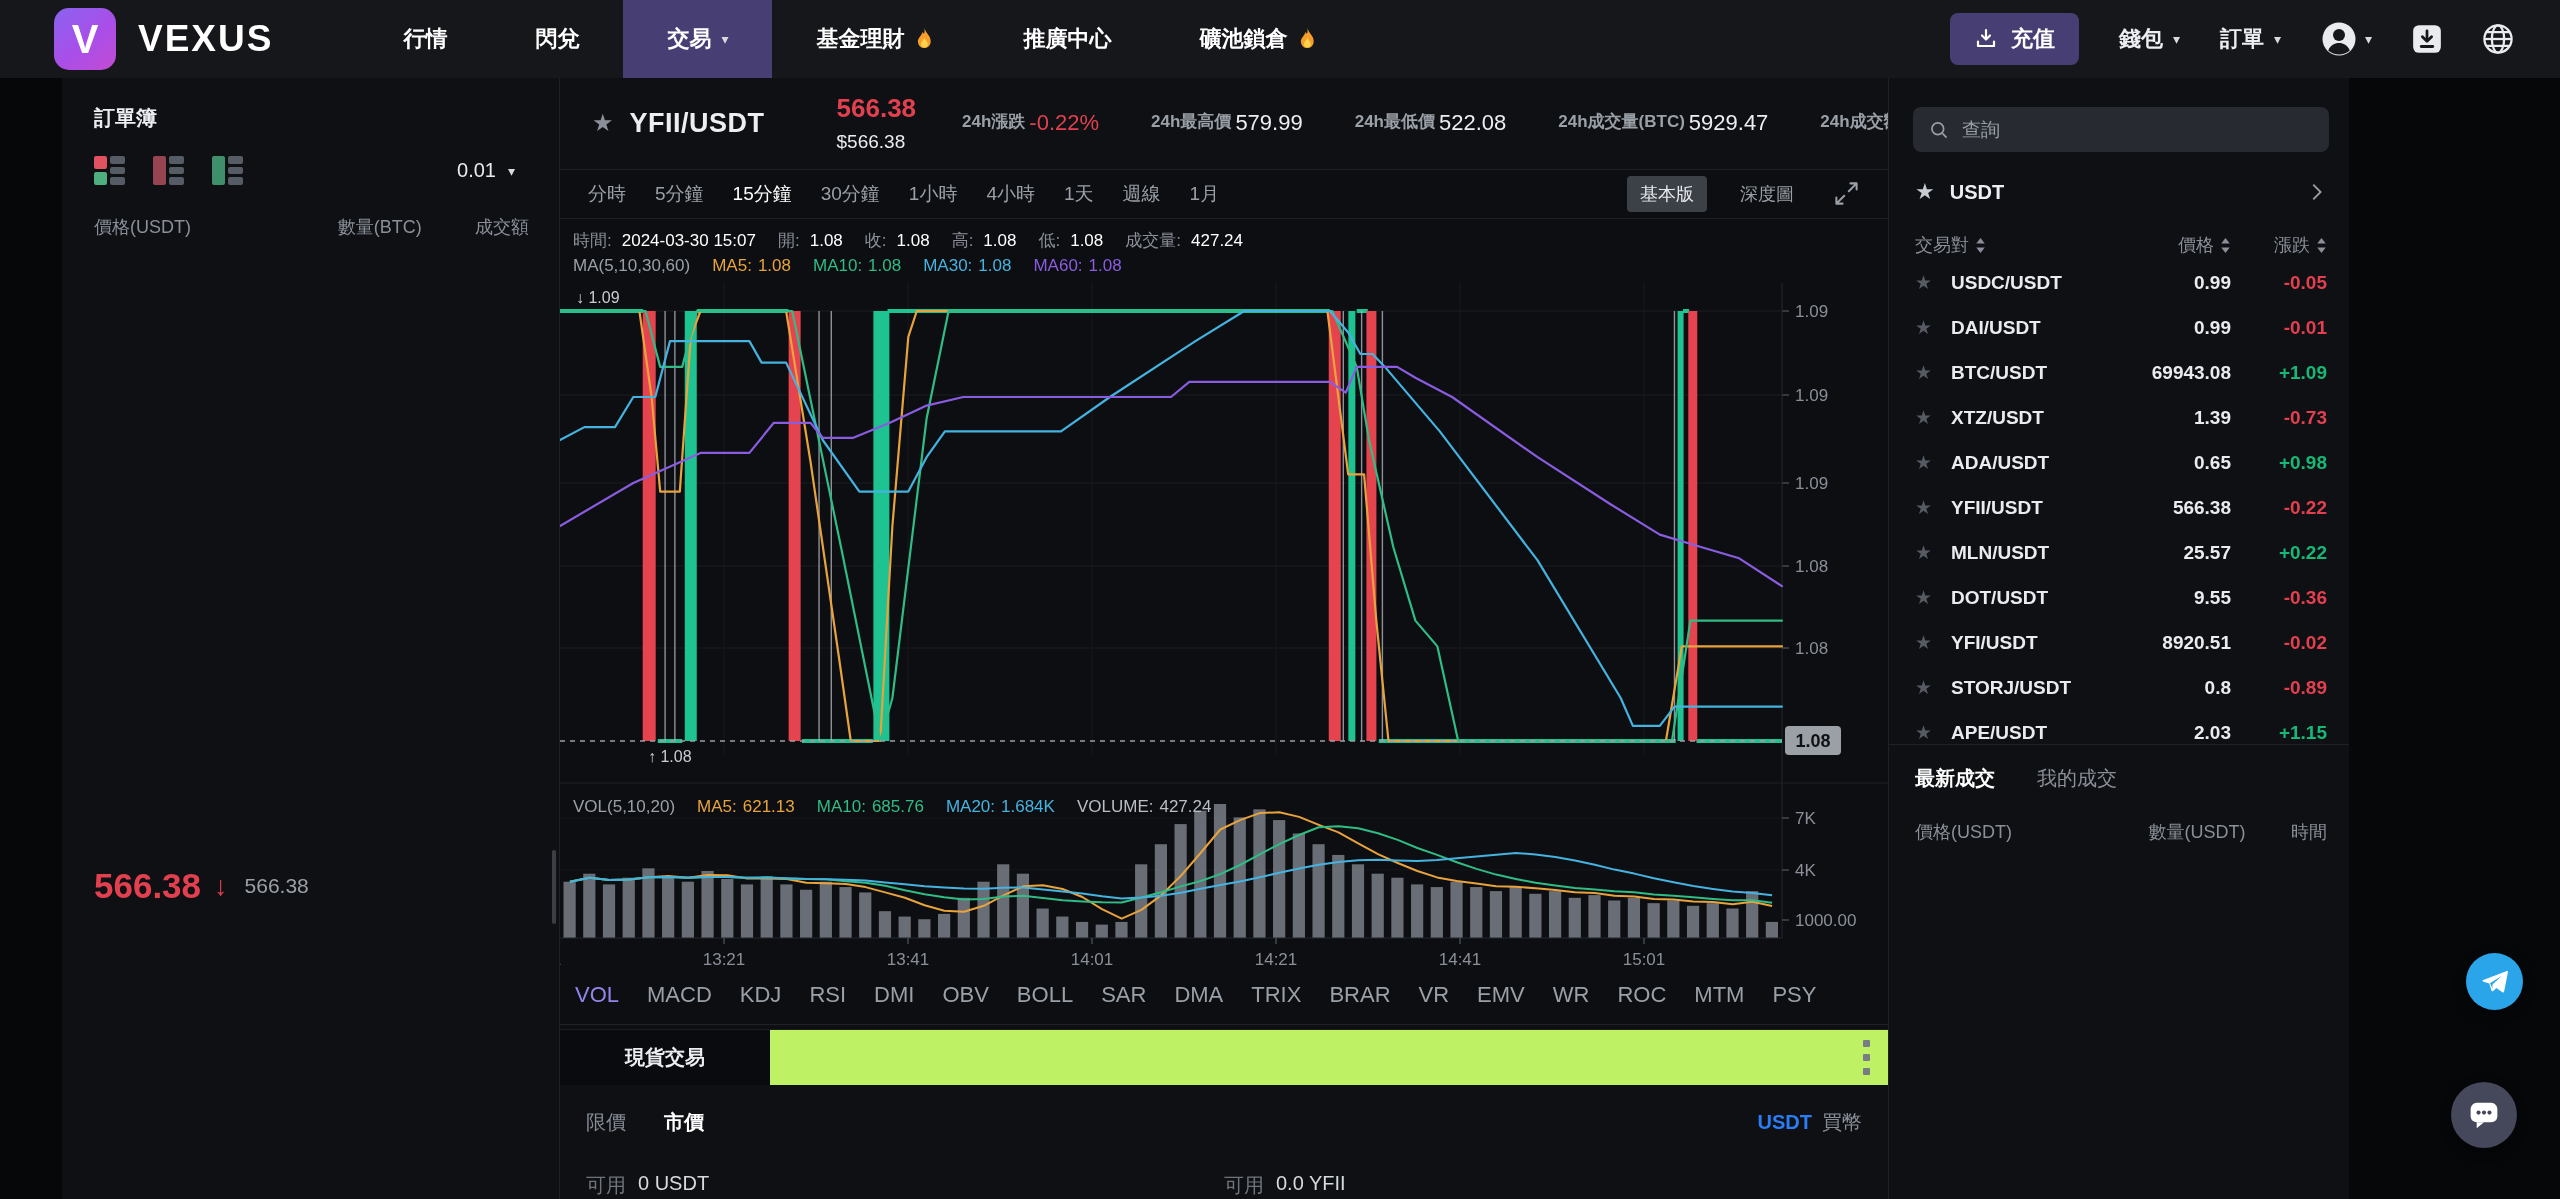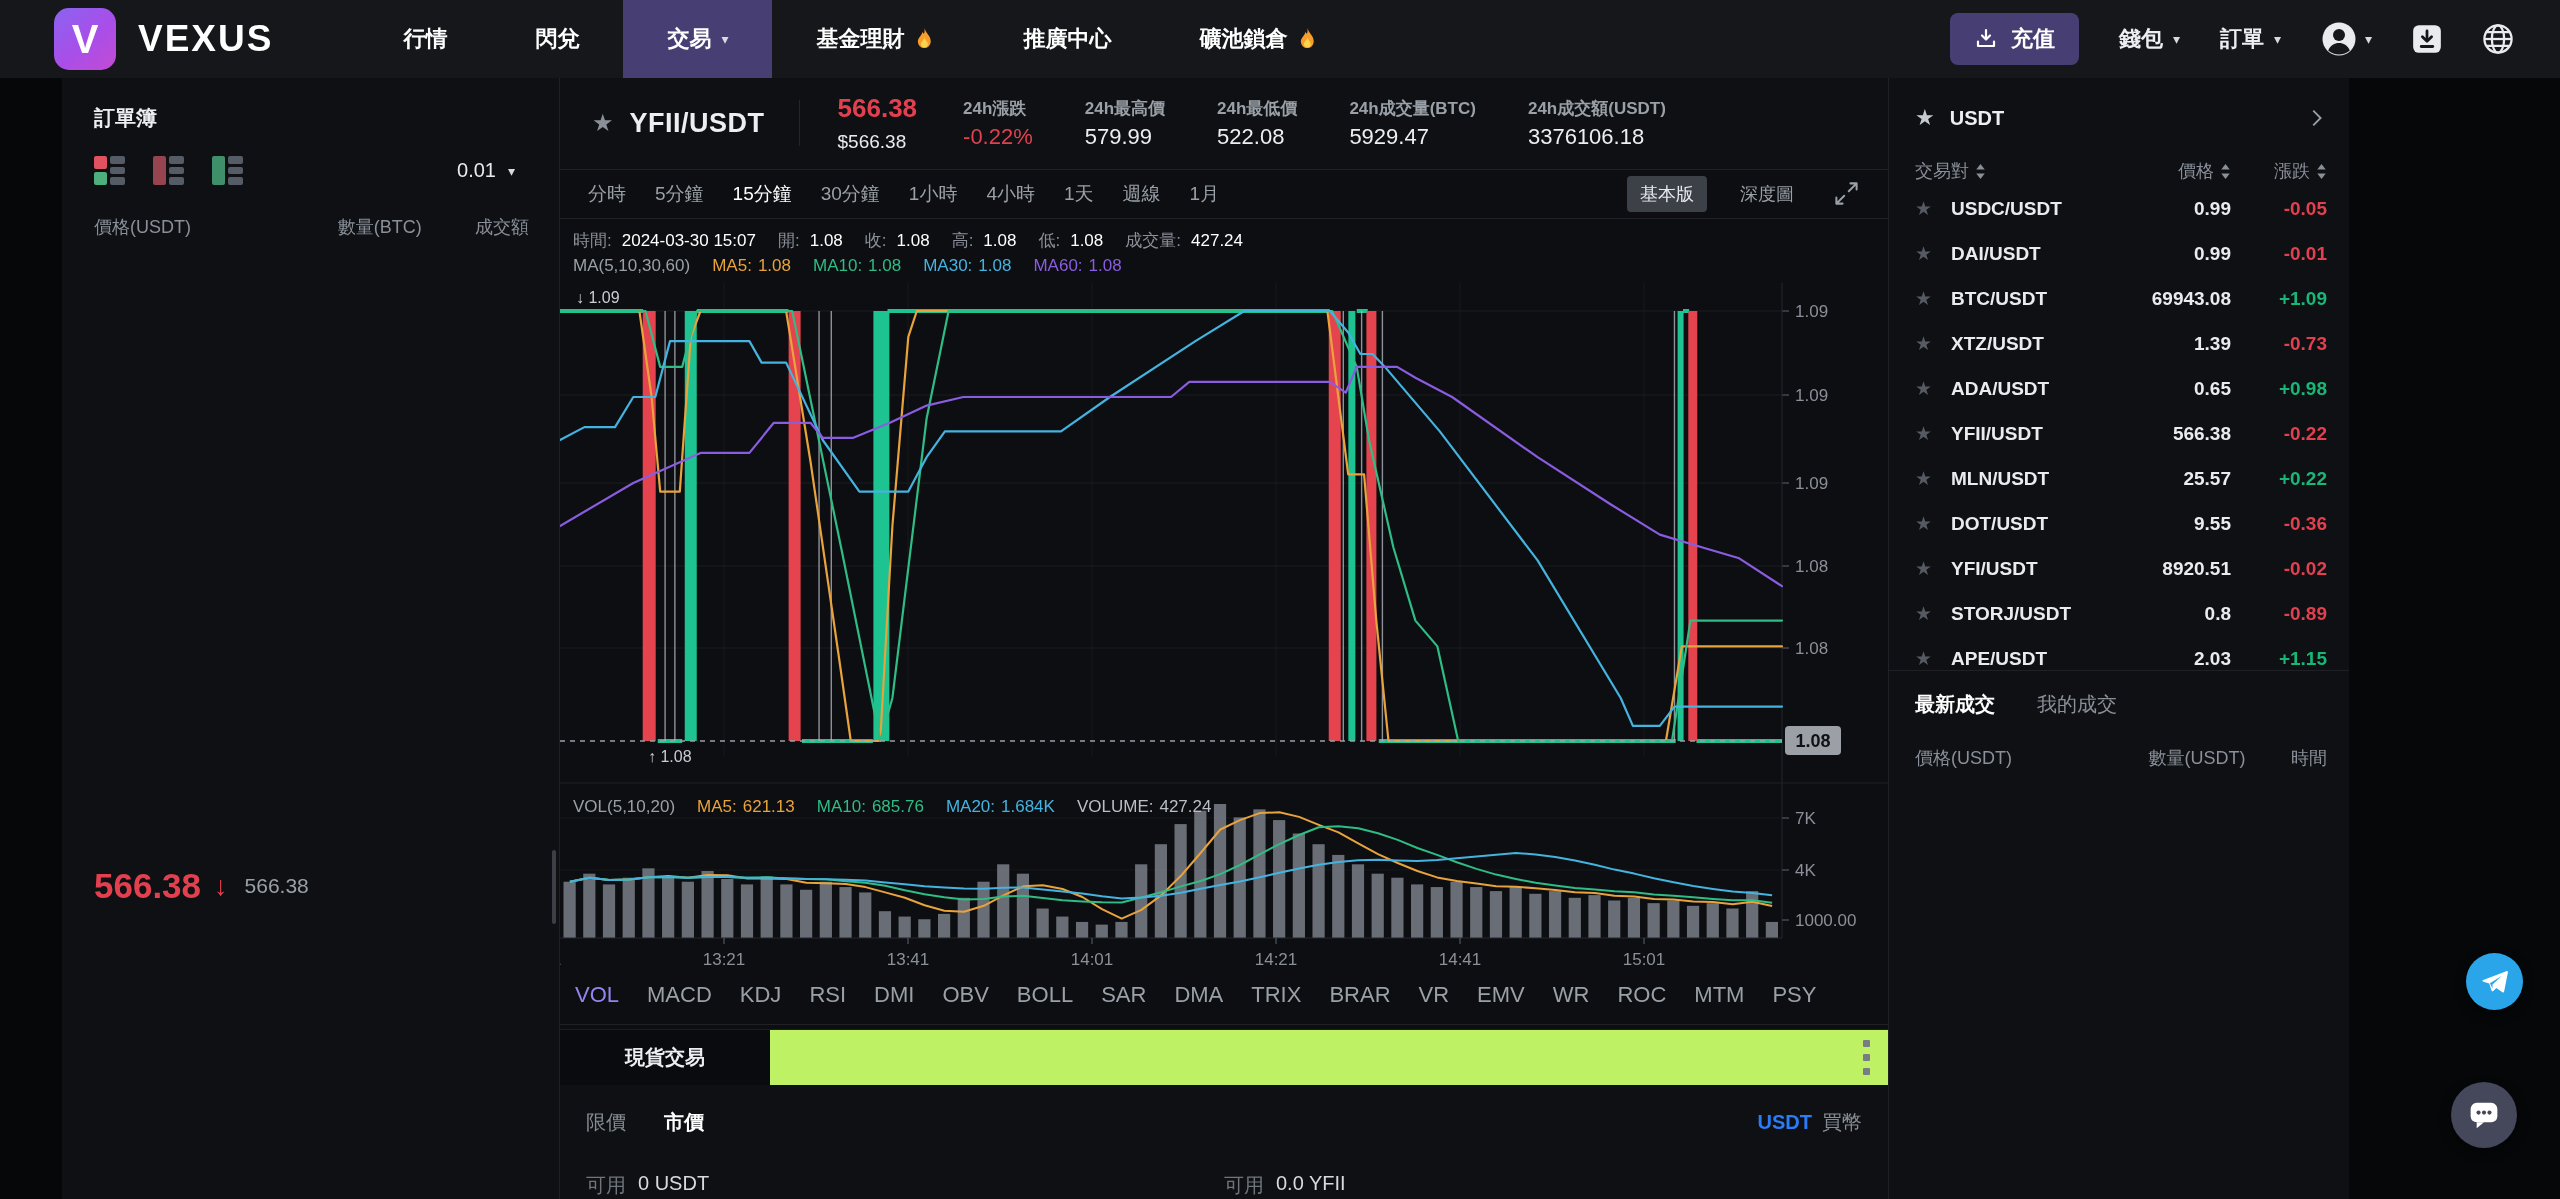--- a/index.html
+++ b/index.html
@@ -47,21 +47,21 @@
 
 .center{width:1329px;background:#0d0e11;border-right:1px solid #1f2126;display:flex;flex-direction:column;flex-shrink:0;overflow:hidden}
 .ticker-bar{height:93px;border-bottom:1px solid #1f2126;display:flex;align-items:center;padding-left:32px;background:#0e1013}
 .tk-star{color:#8a8f99;font-size:24px;cursor:pointer}
 .tk-symbol{font-size:27px;font-weight:800;margin-left:16px;letter-spacing:.5px}
 .tk-div{width:1px;height:46px;background:#24262c;margin:0 38px 0 34px}
 .tk-price-block{display:flex;flex-direction:column;gap:7px;margin-right:46px}
 .tk-price{color:#e2404f;font-size:26px;font-weight:800}
 .tk-usd{font-size:19px;color:#e9ebef}
 .tk-stats{display:flex;gap:52px}
-.tk-stat{display:flex;flex-direction:column;gap:4px}
+.tk-stat{display:flex;flex-direction:row;gap:4px}
 .tk-stat .lb{color:#9aa0a8;font-size:17px;font-weight:600;white-space:nowrap}
 .tk-stat .vl{color:#eceef2;font-size:22px;font-weight:400}
 .tk-stat .vl.down{color:#e2404f}
 .toolbar{height:50px;display:flex;align-items:center;padding:0 28px;border-bottom:1px solid #1f2126;gap:29px}
 .tf{color:#9aa0a8;font-size:19px;cursor:pointer;white-space:nowrap}
 .tf.active{color:#fff;font-weight:400}
 .tb-spacer{flex:1}
 .btn-basic{background:#3c4047;color:#e8eaee;font-size:18px;padding:6px 13px;border-radius:4px;border:none;font-family:inherit;cursor:pointer}
 .btn-depth{color:#9aa0a8;font-size:18px;background:none;border:none;font-family:inherit;margin-left:4px;cursor:pointer}
 .expand{margin-left:10px;cursor:pointer;display:flex}
@@ -532,20 +532,27 @@
         </div>
         <div class="avail">
           <span class="lb">可用</span>
           <span class="vl">0.0 YFII</span>
         </div>
       </div>
     </div>
   </main>
 
   <aside class="market-panel">
+    <div class="search-box">
+      <svg width="22" height="22" viewBox="0 0 24 24" fill="none" stroke="#9aa0a8" stroke-width="2">
+          <circle cx="10.5" cy="10.5" r="7"></circle>
+          <path d="M16 16l5 5"></path>
+        </svg>
+      <input placeholder="查詢" style="">
+    </div>
     <div class="group-row">
       <span class="group-star">★</span>
       <span class="group-name">USDT</span>
       <span class="group-chev">
         <svg width="22" height="22" viewBox="0 0 24 24" fill="none" stroke="#9aa0a8" stroke-width="2">
             <path d="M9 4l8 8-8 8"></path>
           </svg>
       </span>
     </div>
     <div class="mkt-headers">

